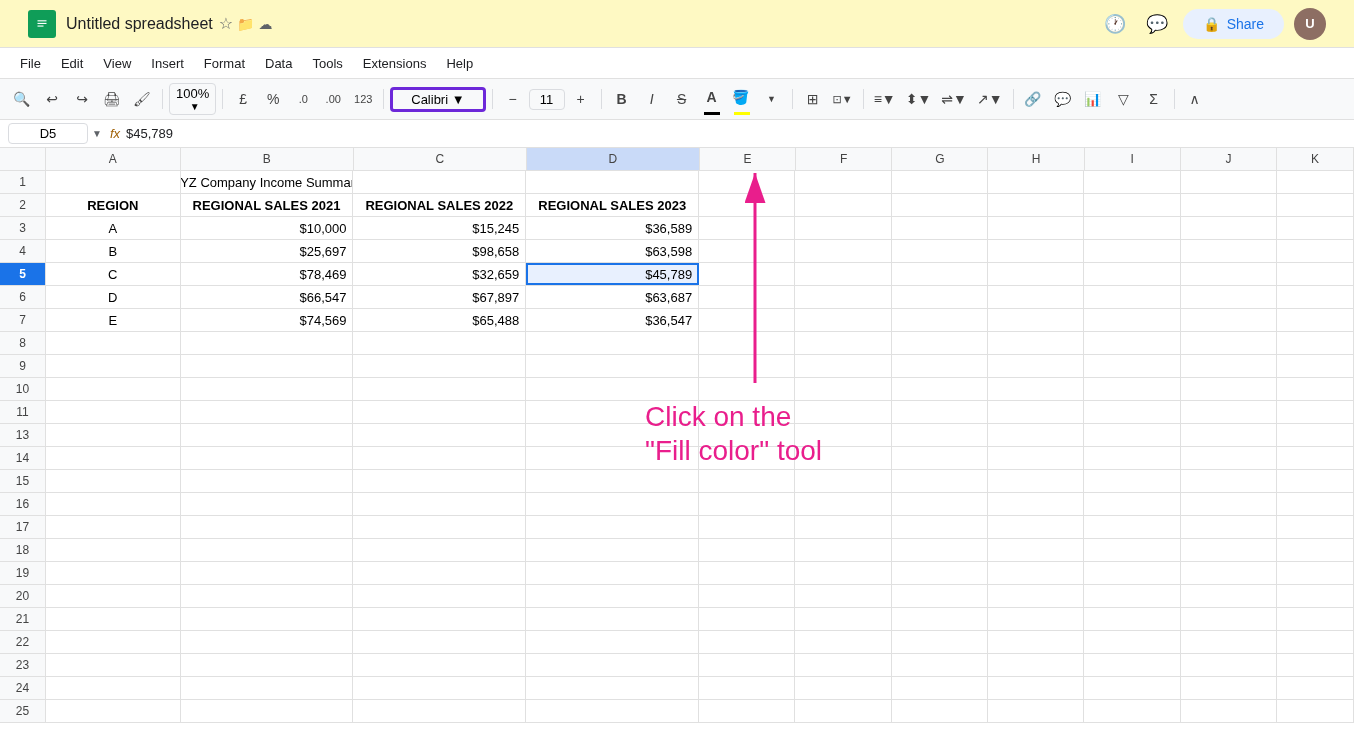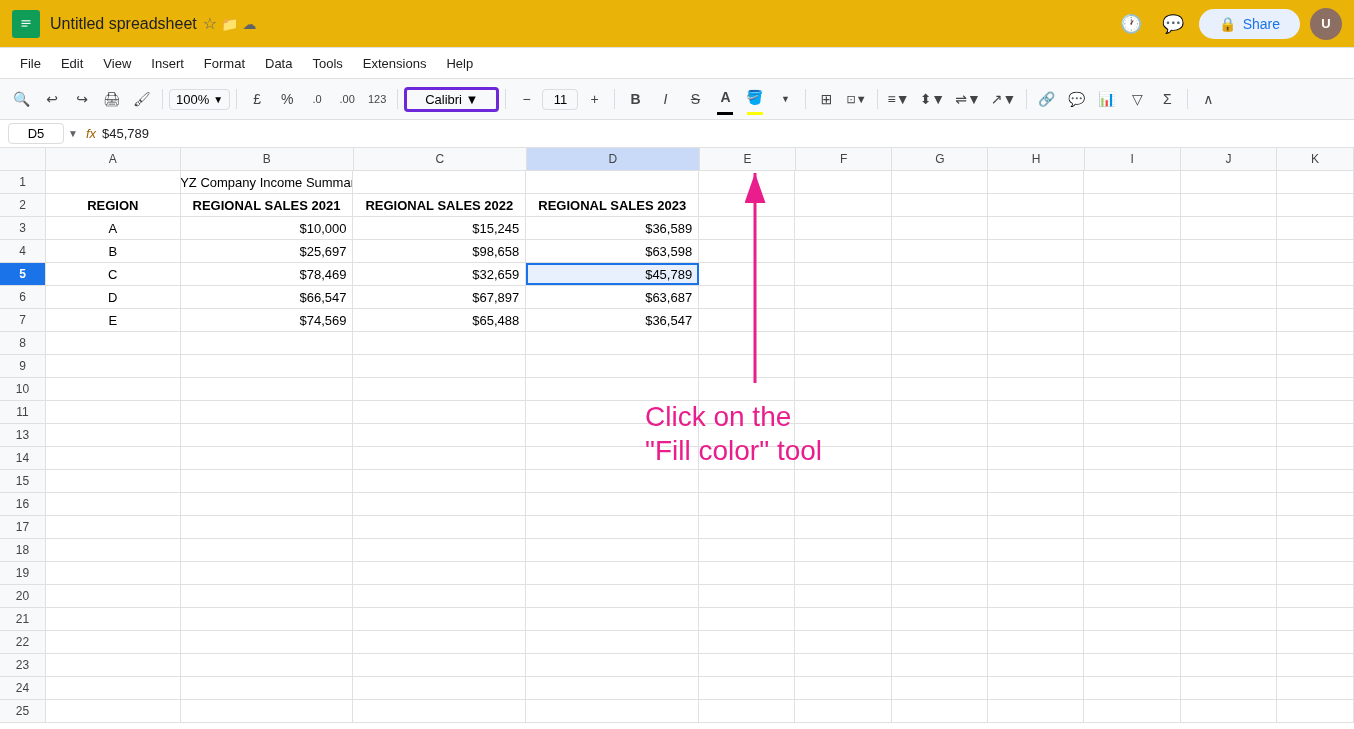--- a/index.html
+++ b/index.html
@@ -1,21 +1,21 @@
 <!DOCTYPE html>
 <html><head>
   <meta charset="utf-8">
   <style>
     * { box-sizing: border-box; margin: 0; padding: 0; }
     body { font-family: Arial, sans-serif; font-size: 13px; background: #fff; overflow: hidden; width: 1354px; height: 729px; }
 
     
     #title-bar {
-      display: flex; align-items: center; padding: 6px 12px;
-      background: #eab308; height: 48px; border-bottom: 1px solid #e0e0e0;
+      display: flex; align-items: center; padding: 6px 28px;
+      background: #fef9c3; height: 48px; border-bottom: 1px solid #e0e0e0;
     }
     #title-bar .app-icon {
       width: 28px; height: 28px; background: #0f9d58; border-radius: 3px;
       display: flex; align-items: center; justify-content: center; margin-right: 10px; flex-shrink: 0;
     }
     #title-bar .app-icon svg { width: 18px; height: 18px; }
     #title-bar .title-text { font-size: 16px; color: #202124; margin-right: 6px; }
     #title-bar .title-icons { display: flex; gap: 4px; align-items: center; }
     #title-bar .title-icons span { font-size: 16px; color: #5f6368; cursor: pointer; }
     #title-bar .spacer { flex: 1; }
@@ -46,35 +46,35 @@
     #toolbar {
       display: flex; align-items: center; padding: 4px 8px; height: 42px;
       background: #f8f9fa; border-top: 1px solid #e0e0e0; border-bottom: 1px solid #e0e0e0; gap: 2px;
     }
     .tb-btn {
       min-width: 28px; height: 28px; border: none; background: transparent;
       border-radius: 4px; cursor: pointer; display: flex; align-items: center;
       justify-content: center; font-size: 14px; color: #444; padding: 0 4px;
     }
     .tb-divider { width: 1px; height: 20px; background: #dadce0; margin: 0 4px; }
-    .tb-zoom { display: flex; align-items: center; border: 1px solid #dadce0; border-radius: 4px; padding: 2px 6px; font-size: 13px; cursor: pointer; }
+    .tb-zoom { display: flex; align-items: center; border: 1px solid #dadce0; border-radius: 4px; padding: 2px 6px; font-size: 13px; cursor: pointer; flex-direction: column; }
     .font-name-box { border: 3px solid #6d28d9; border-radius: 4px; padding: 2px 18px; font-size: 13px; min-width: 90px; cursor: pointer; }
     .font-size-box { border: 1px solid #dadce0; border-radius: 4px; padding: 2px 6px; font-size: 13px; width: 36px; text-align: center; cursor: pointer; }
     .fill-color-btn { position: relative; }
     .fill-color-indicator { width: 16px; height: 3px; background: #ff0; margin-top: 1px; }
     .text-color-indicator { width: 16px; height: 3px; background: #000; margin-top: 1px; }
     .tb-col { display: flex; flex-direction: column; align-items: center; }
 
     
     #formula-bar {
       display: flex; align-items: center; padding: 0 8px; height: 28px;
       border-bottom: 1px solid #e0e0e0; background: #fff;
     }
     .cell-ref {
-      width: 56px; border: 1px solid #dadce0; border-radius: 4px;
+      width: 80px; border: 1px solid #dadce0; border-radius: 4px;
       padding: 2px 6px; font-size: 13px; text-align: center; margin-right: 4px;
     }
     .cell-ref-arrow { font-size: 10px; color: #5f6368; margin-right: 8px; }
     .fx-icon { color: #a16207; font-size: 13px; margin-right: 6px; font-style: italic; }
     .formula-input { flex: 1; border: none; font-size: 13px; outline: none; color: #202124; }
 
     
     #sheet-container { display: flex; flex-direction: column; flex: 1; overflow: hidden; position: relative; }
 
     

